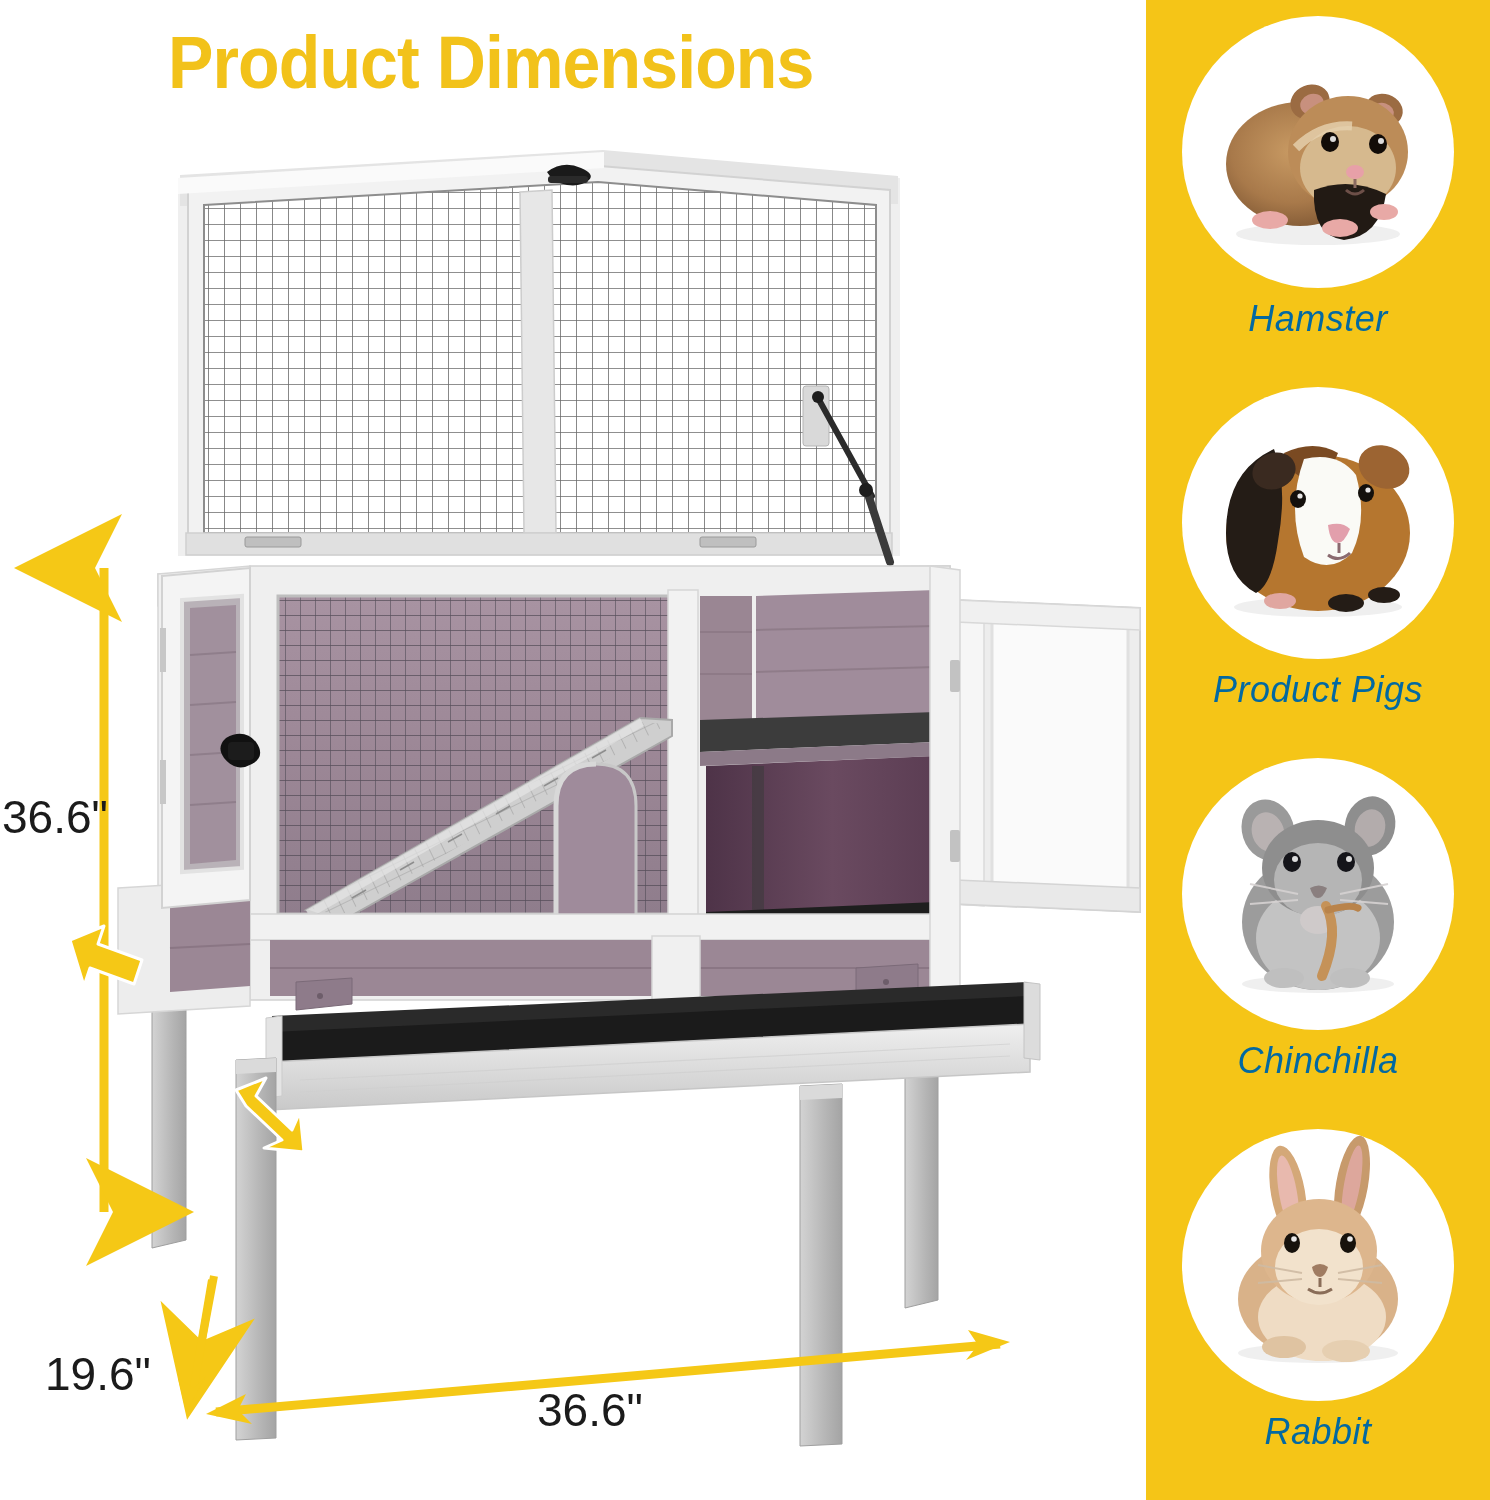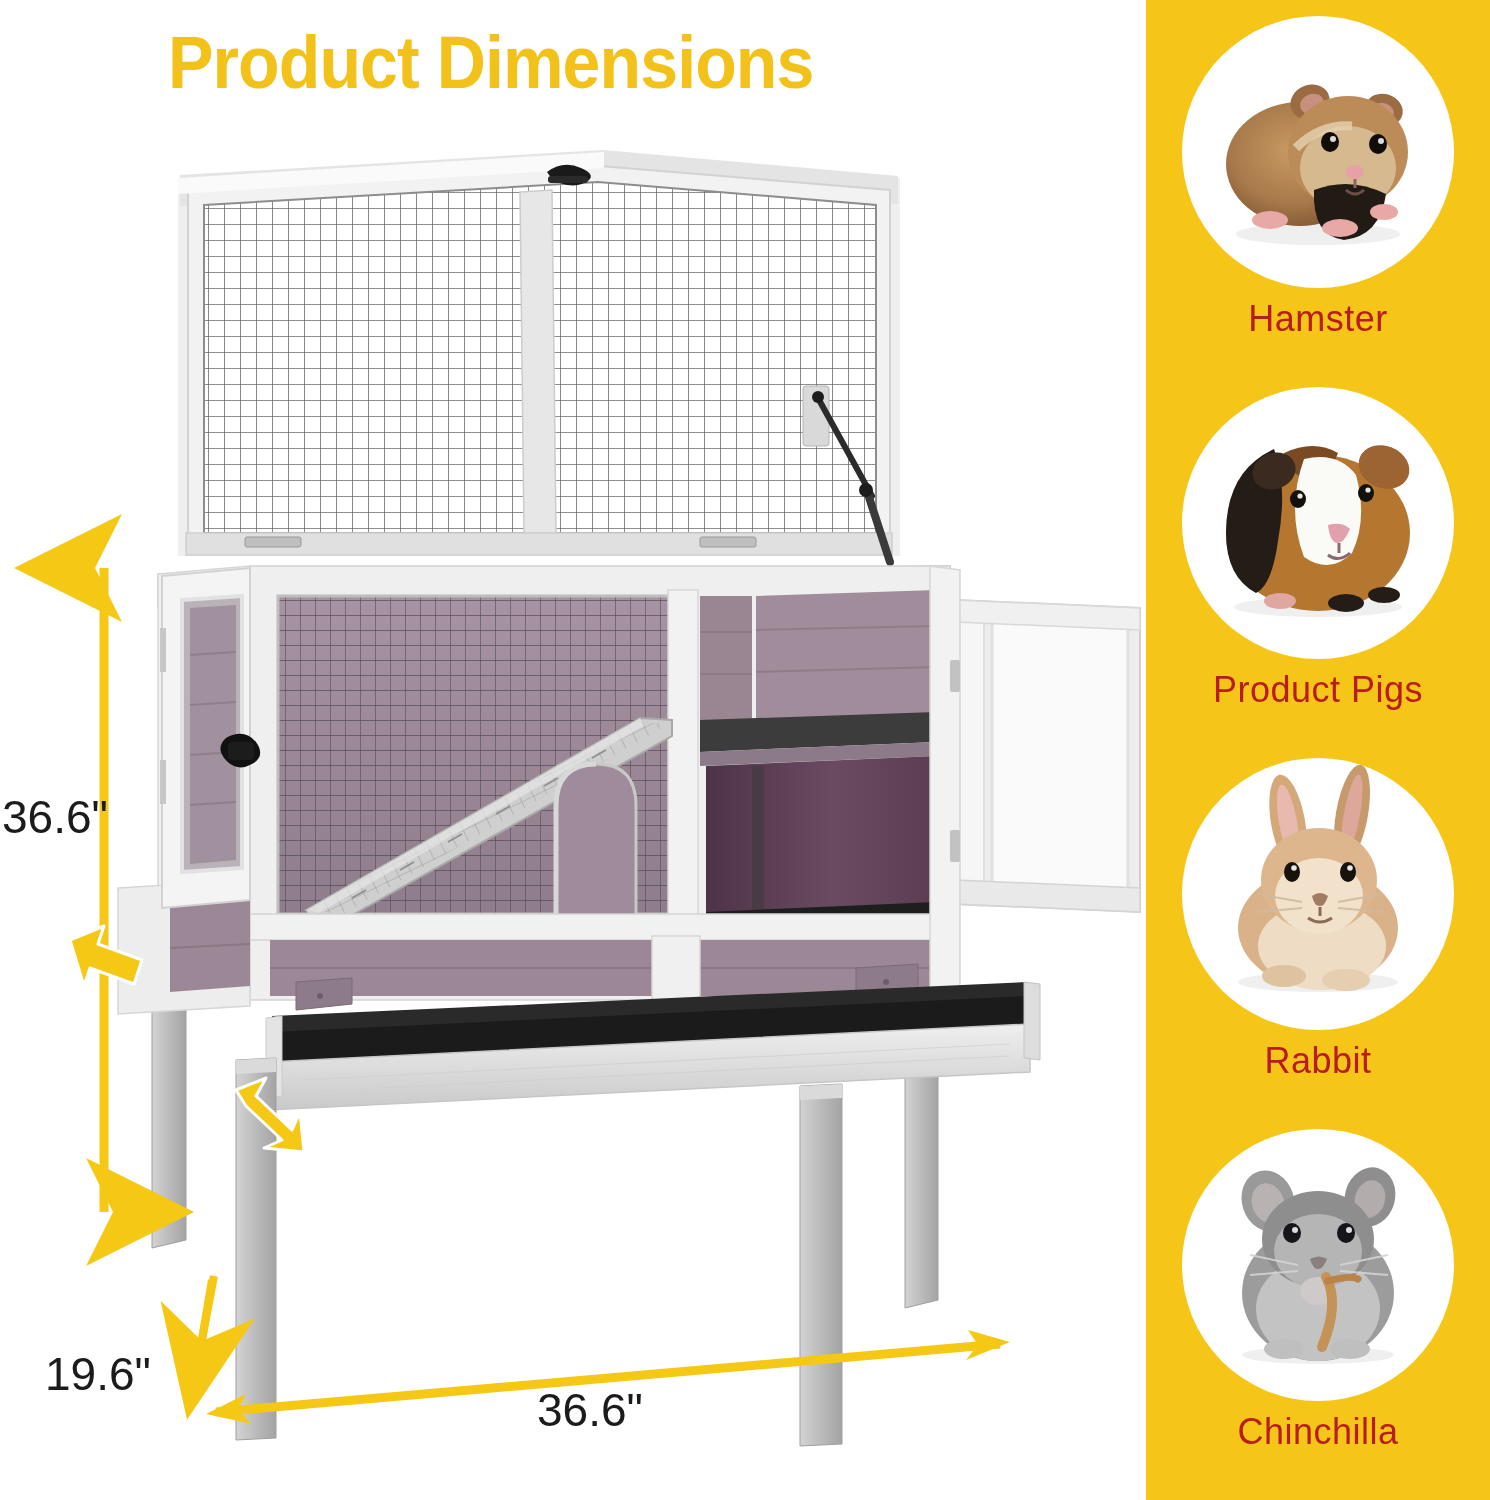--- a/index.html
+++ b/index.html
@@ -42,26 +42,27 @@
   .animal-circle {
     width: 272px; height: 272px; border-radius: 50%;
     background: #ffffff;
     display: flex; align-items: center; justify-content: center;
     overflow: hidden;
     position: relative;
     flex: 0 0 auto;
   }
   .animal-label {
     margin-top: 10px;
-    color: #b91c1c;
+    color: #0369a1;
     font-size: 36px;
     font-weight: 400;
     letter-spacing: 0.5px;
     text-align: left;
     white-space: nowrap;
+    font-style: italic;
   }
 
   
   .dim-text {
     position: absolute;
     font-family: "Liberation Sans", sans-serif;
     font-weight: 400;
     color: #1b1b1b;
     white-space: nowrap;
   }
@@ -447,20 +448,61 @@
           <ellipse cx="158" cy="210" rx="18" ry="9" fill="#241C16"></ellipse>
           <ellipse cx="196" cy="202" rx="16" ry="8" fill="#241C16"></ellipse>
         </svg>
       </div>
       <div class="animal-label">Product Pigs</div>
     </div>
 
     <div class="animal-cell">
       <div class="animal-circle">
         <svg width="260" height="260" viewBox="0 0 260 260">
+          <ellipse cx="130" cy="220" rx="76" ry="9" fill="#E4E4E4" opacity="0.6"></ellipse>
+
+          <ellipse cx="80" cy="66" rx="26" ry="31" fill="#9A9A9A" transform="rotate(-18 80 66)"></ellipse>
+          <ellipse cx="80" cy="68" rx="16" ry="20" fill="#B9B2B2" transform="rotate(-18 80 68)"></ellipse>
+          <ellipse cx="182" cy="62" rx="25" ry="30" fill="#8E8E8E" transform="rotate(16 182 62)"></ellipse>
+          <ellipse cx="182" cy="64" rx="15" ry="19" fill="#B3ACAC" transform="rotate(16 182 64)"></ellipse>
+
+          <ellipse cx="130" cy="158" rx="76" ry="68" fill="#9C9C9C"></ellipse>
+          <ellipse cx="130" cy="174" rx="62" ry="52" fill="#C3C3C3"></ellipse>
+
+          <ellipse cx="130" cy="104" rx="56" ry="48" fill="#8E8E8E"></ellipse>
+          <ellipse cx="130" cy="116" rx="44" ry="37" fill="#B5B5B5"></ellipse>
+
+          <ellipse cx="104" cy="98" rx="9" ry="10" fill="#15151A"></ellipse>
+          <ellipse cx="158" cy="98" rx="9" ry="10" fill="#15151A"></ellipse>
+          <circle cx="107" cy="95" r="3" fill="#fff" opacity="0.85"></circle>
+          <circle cx="161" cy="95" r="3" fill="#fff" opacity="0.85"></circle>
+
+          <path d="M122 124 q9 -5 17 0 q-4 10 -9 10 q-5 0 -8 -10z" fill="#8A7F7F"></path>
+
+          <g stroke="#D6D2D2" stroke-width="2" opacity="0.9">
+            <path d="M110 130 L62 120"></path>
+              <path d="M110 136 L62 140"></path>
+            <path d="M152 130 L200 120"></path>
+              <path d="M152 136 L200 140"></path>
+          </g>
+
+          <ellipse cx="130" cy="156" rx="18" ry="14" fill="#CFCACA"></ellipse>
+          <path d="M138 142 q14 26 -4 70" stroke="#C59258" stroke-width="10" fill="none" stroke-linecap="round"></path>
+          <path d="M140 146 q22 -6 30 -2" stroke="#B9834A" stroke-width="7" fill="none" stroke-linecap="round"></path>
+
+          <ellipse cx="96" cy="214" rx="20" ry="10" fill="#BFBFBF"></ellipse>
+          <ellipse cx="162" cy="214" rx="20" ry="10" fill="#BFBFBF"></ellipse>
+        </svg>
+      </div>
+      <div class="animal-label">Chinchilla</div>
+    </div>
+
+    <div class="animal-cell">
+      <div class="animal-circle">
+        <svg width="260" height="260" viewBox="0 0 260 260">
           <ellipse cx="130" cy="218" rx="80" ry="10" fill="#E4E4E4" opacity="0.6"></ellipse>
 
           <ellipse cx="100" cy="58" rx="17" ry="48" fill="#D4A878" transform="rotate(-10 100 58)"></ellipse>
           <ellipse cx="100" cy="58" rx="9" ry="38" fill="#E8B9AE" transform="rotate(-10 100 58)"></ellipse>
           <ellipse cx="164" cy="50" rx="16" ry="50" fill="#C79A6C" transform="rotate(10 164 50)"></ellipse>
           <ellipse cx="164" cy="50" rx="8" ry="40" fill="#DDA79C" transform="rotate(10 164 50)"></ellipse>
 
           <ellipse cx="130" cy="164" rx="80" ry="60" fill="#D9B289"></ellipse>
           <ellipse cx="134" cy="182" rx="64" ry="44" fill="#EFDCC4"></ellipse>
 
@@ -483,56 +525,15 @@
               <path d="M150 144 L194 148"></path>
           </g>
 
           <ellipse cx="96" cy="212" rx="22" ry="11" fill="#DFC3A1"></ellipse>
           <ellipse cx="158" cy="216" rx="24" ry="11" fill="#E6CFB1"></ellipse>
         </svg>
       </div>
       <div class="animal-label">Rabbit</div>
     </div>
 
-    <div class="animal-cell">
-      <div class="animal-circle">
-        <svg width="260" height="260" viewBox="0 0 260 260">
-          <ellipse cx="130" cy="220" rx="76" ry="9" fill="#E4E4E4" opacity="0.6"></ellipse>
-
-          <ellipse cx="80" cy="66" rx="26" ry="31" fill="#9A9A9A" transform="rotate(-18 80 66)"></ellipse>
-          <ellipse cx="80" cy="68" rx="16" ry="20" fill="#B9B2B2" transform="rotate(-18 80 68)"></ellipse>
-          <ellipse cx="182" cy="62" rx="25" ry="30" fill="#8E8E8E" transform="rotate(16 182 62)"></ellipse>
-          <ellipse cx="182" cy="64" rx="15" ry="19" fill="#B3ACAC" transform="rotate(16 182 64)"></ellipse>
-
-          <ellipse cx="130" cy="158" rx="76" ry="68" fill="#9C9C9C"></ellipse>
-          <ellipse cx="130" cy="174" rx="62" ry="52" fill="#C3C3C3"></ellipse>
-
-          <ellipse cx="130" cy="104" rx="56" ry="48" fill="#8E8E8E"></ellipse>
-          <ellipse cx="130" cy="116" rx="44" ry="37" fill="#B5B5B5"></ellipse>
-
-          <ellipse cx="104" cy="98" rx="9" ry="10" fill="#15151A"></ellipse>
-          <ellipse cx="158" cy="98" rx="9" ry="10" fill="#15151A"></ellipse>
-          <circle cx="107" cy="95" r="3" fill="#fff" opacity="0.85"></circle>
-          <circle cx="161" cy="95" r="3" fill="#fff" opacity="0.85"></circle>
-
-          <path d="M122 124 q9 -5 17 0 q-4 10 -9 10 q-5 0 -8 -10z" fill="#8A7F7F"></path>
-
-          <g stroke="#D6D2D2" stroke-width="2" opacity="0.9">
-            <path d="M110 130 L62 120"></path>
-              <path d="M110 136 L62 140"></path>
-            <path d="M152 130 L200 120"></path>
-              <path d="M152 136 L200 140"></path>
-          </g>
-
-          <ellipse cx="130" cy="156" rx="18" ry="14" fill="#CFCACA"></ellipse>
-          <path d="M138 142 q14 26 -4 70" stroke="#C59258" stroke-width="10" fill="none" stroke-linecap="round"></path>
-          <path d="M140 146 q22 -6 30 -2" stroke="#B9834A" stroke-width="7" fill="none" stroke-linecap="round"></path>
-
-          <ellipse cx="96" cy="214" rx="20" ry="10" fill="#BFBFBF"></ellipse>
-          <ellipse cx="162" cy="214" rx="20" ry="10" fill="#BFBFBF"></ellipse>
-        </svg>
-      </div>
-      <div class="animal-label">Chinchilla</div>
-    </div>
-
   </div>
 
 </div>
 
 </body></html>

